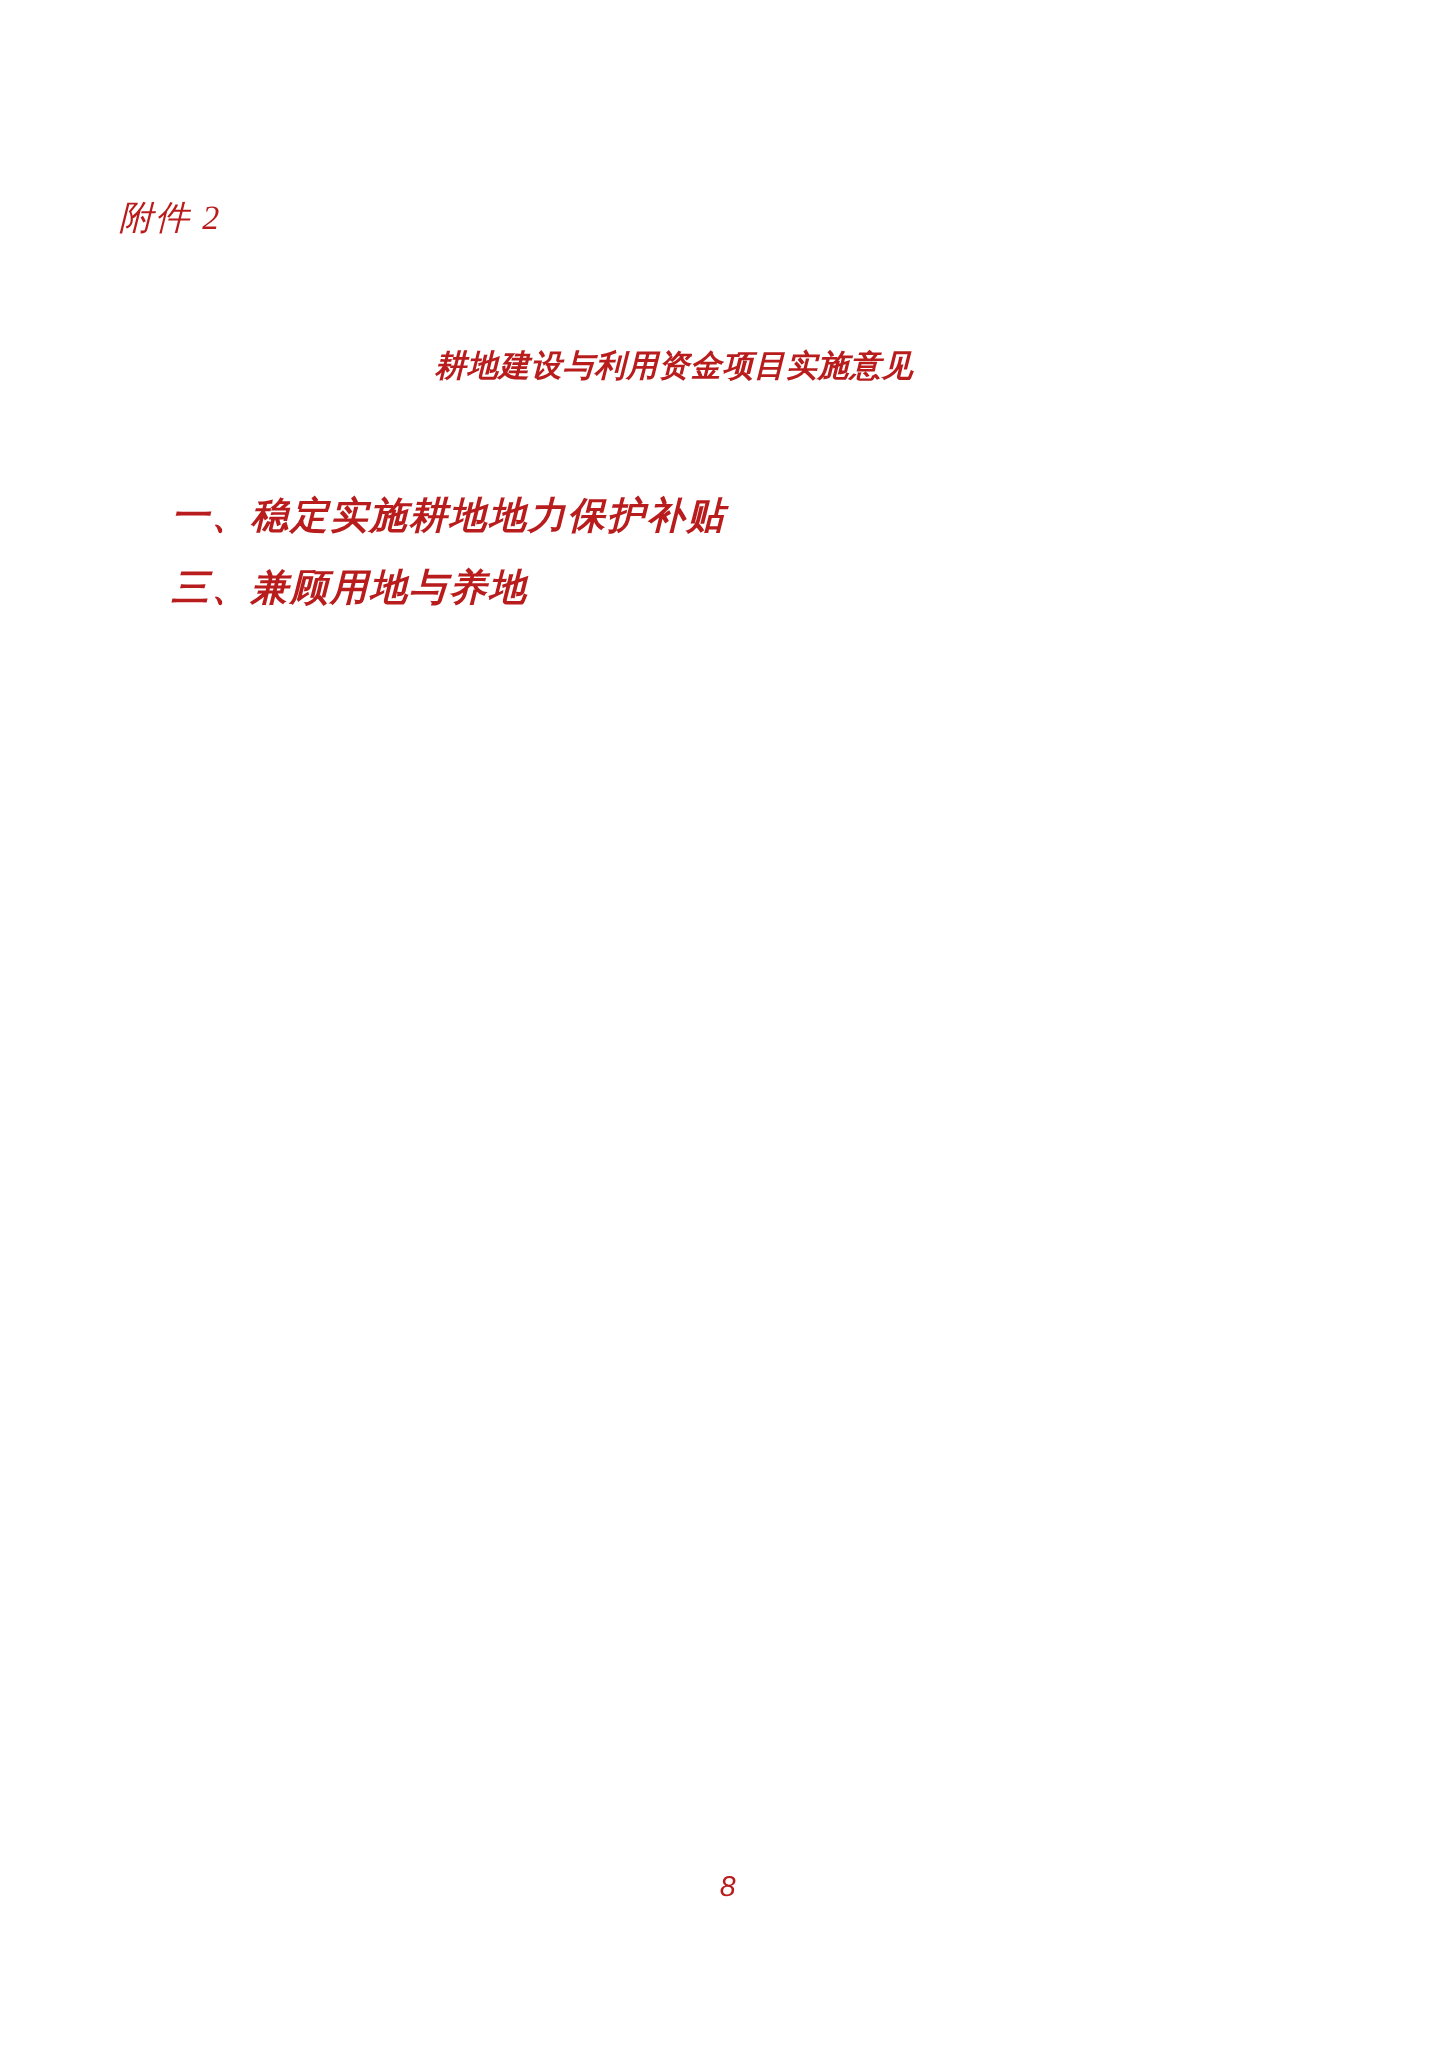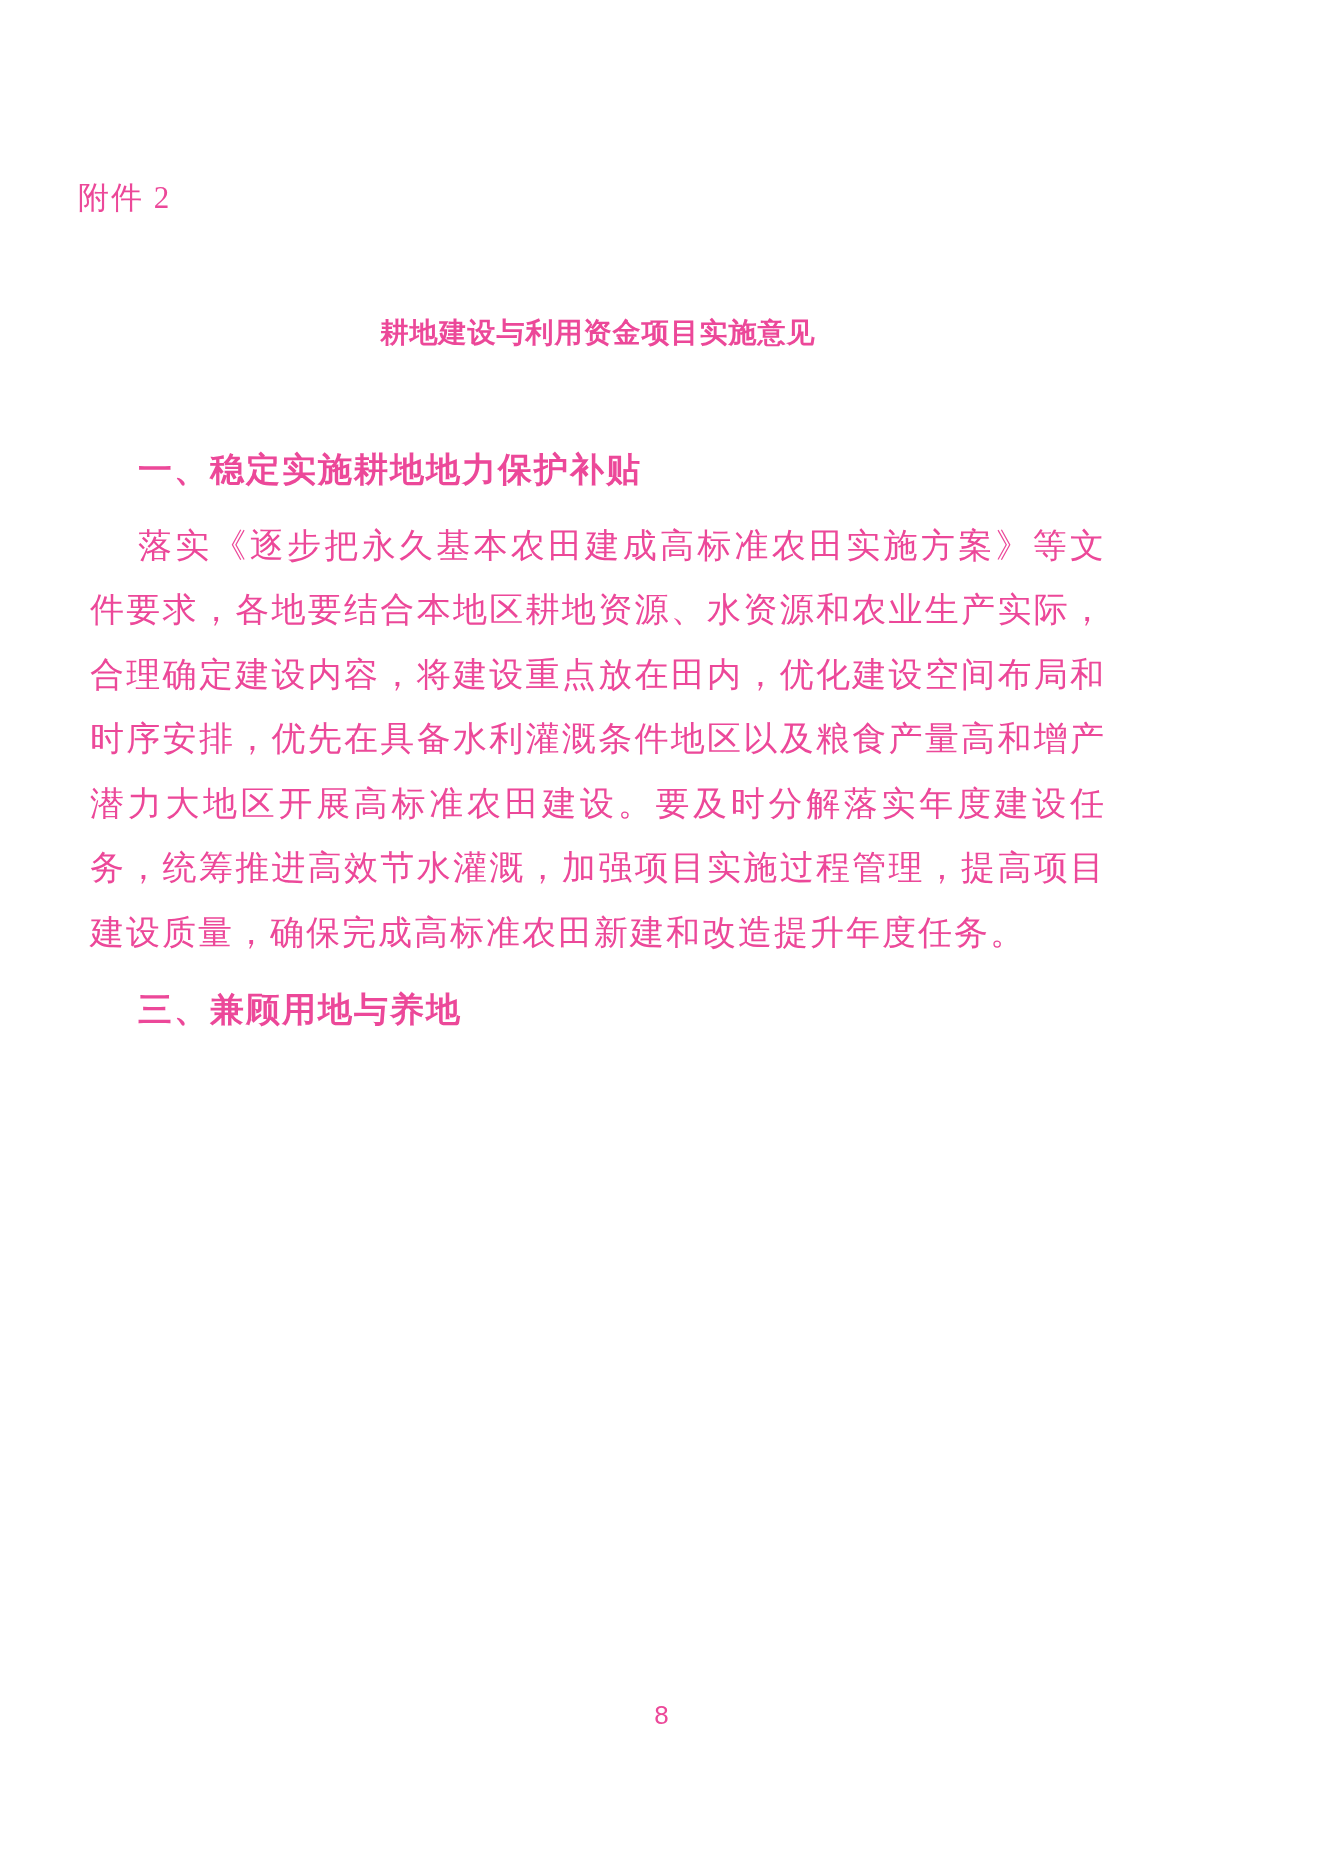--- a/index.html
+++ b/index.html
@@ -5,46 +5,47 @@
   html, body {
     margin: 0;
     padding: 0;
     background: #ffffff;
   }
   .page {
     position: relative;
     width: 1323px;
     height: 1871px;
     background: #ffffff;
-    color: #ec4899;
+    color: #b91c1c;
     overflow: hidden;
     box-sizing: border-box;
-    padding: 175px 205px 0 78px;
+    padding: 175px 205px 0 108px;
     font-family: "Liberation Serif", serif;
+    font-style: italic;
   }
   .attachment-label {
     font-size: 31px;
     line-height: 45px;
     letter-spacing: 2px;
     font-family: "Liberation Serif", serif;
   }
   .doc-title {
     margin: 85px 0 0 0;
     font-size: 28px;
     line-height: 56px;
     font-weight: bold;
     text-align: center;
     letter-spacing: 1px;
     font-family: "Liberation Sans", sans-serif;
   }
   .doc-body {
     margin-top: 76px;
   }
   .doc-section {
-    margin: 12px;
+    margin: 0;
   }
   .section-heading {
     margin: 0;
     font-size: 34px;
     line-height: 64.5px;
     font-weight: bold;
     text-indent: 48px;
     letter-spacing: 2px;
     font-family: "Liberation Sans", sans-serif;
     white-space: nowrap;
@@ -78,21 +79,20 @@
   <div class="attachment-label">附件 2</div>
 
   <h1 class="doc-title">耕地建设与利用资金项目实施意见</h1>
 
   <main class="doc-body" id="doc-body">
   <section class="doc-section">
     <h2 class="section-heading">一、稳定实施耕地地力保护补贴</h2>
       </section>
 
   <section class="doc-section">
-  <p class="body-paragraph">落实《逐步把永久基本农田建成高标准农田实施方案》等文件要求，各地要结合本地区耕地资源、水资源和农业生产实际，合理确定建设内容，将建设重点放在田内，优化建设空间布局和时序安排，优先在具备水利灌溉条件地区以及粮食产量高和增产潜力大地区开展高标准农田建设。要及时分解落实年度建设任务，统筹推进高效节水灌溉，加强项目实施过程管理，提高项目建设质量，确保完成高标准农田新建和改造提升年度任务。</p>
       </section>
 
   <section class="doc-section">
     <h2 class="section-heading">三、兼顾用地与养地</h2>
       </section>
 </main>
 
   <div class="page-number">8</div>
 </div>
 

